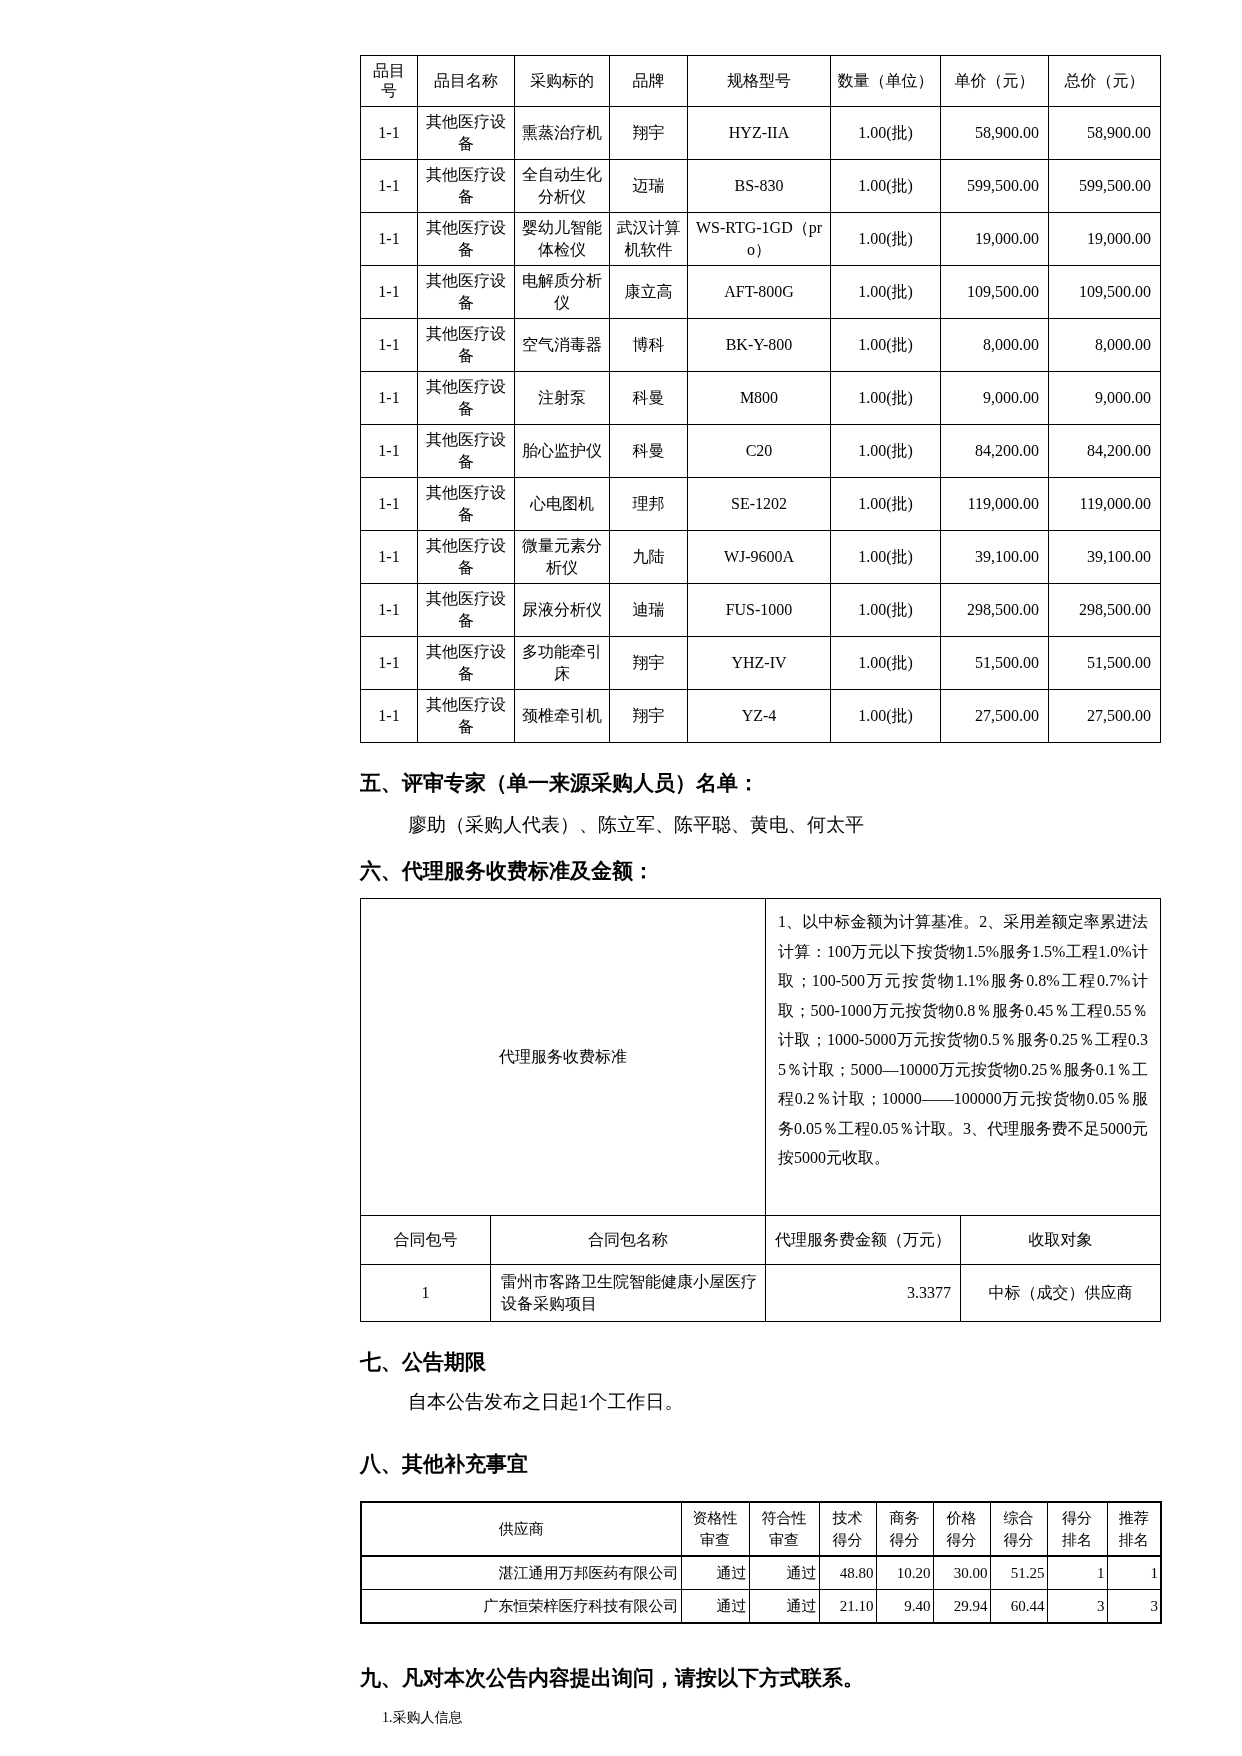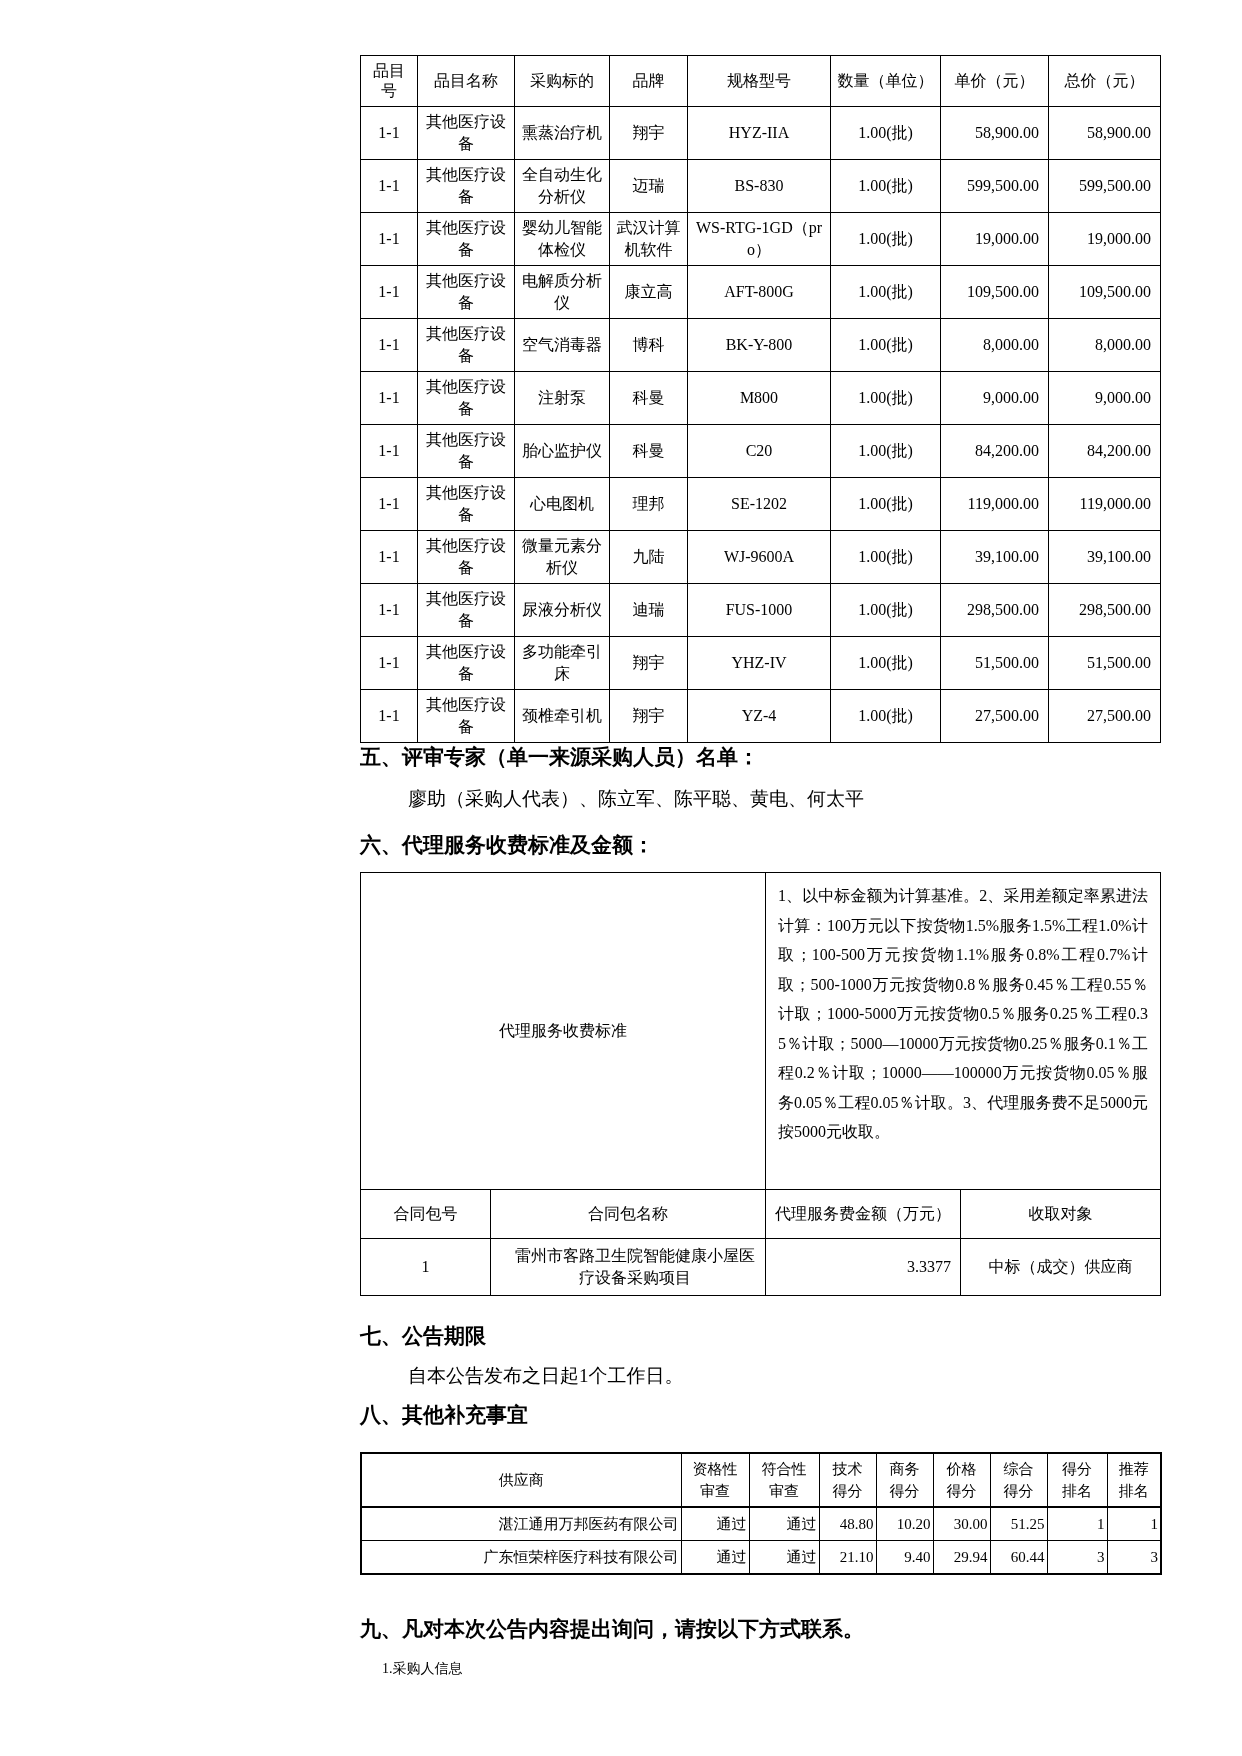--- a/index.html
+++ b/index.html
@@ -15,34 +15,34 @@
   .items-table td{height:50px;font-size:16px;text-align:center;padding:1px 2px;line-height:22px;word-break:break-all;}
   .items-table td:nth-child(7),.items-table td:nth-child(8){text-align:right;padding-right:9px;}
 
   
   .fee-table{margin-top:14px;}
   .fee-table td{font-size:16px;}
   .fee-label-cell{text-align:center;font-size:16px;}
   .fee-text-cell{font-size:18px;line-height:29.5px;padding:8px 12px;text-align:justify;word-break:break-all;vertical-align:top;}
   .fee-table .hdr td{height:46px;text-align:center;font-size:16px;}
   .fee-table .datarow td{height:52px;text-align:center;padding:2px 6px;line-height:22px;}
-  .fee-table .datarow td.name{text-align:center;padding-left:20px;word-break:break-all;}
+  .fee-table .datarow td.name{text-align:left;padding-left:10px;word-break:break-all;}
   .fee-table .datarow td.amount{text-align:right;padding-right:9px;}
 
   
   .score-table{margin-top:24px;border:2px solid #000;}
   .score-table th{height:50px;font-size:15px;text-align:center;line-height:22px;white-space:pre-line;padding:1px 2px;border-bottom:2px solid #000;}
   .score-table td{height:30px;font-size:15px;text-align:right;padding:1px 2px;}
 
   
   .sec-title{font-family:"Liberation Sans",sans-serif;font-weight:bold;font-size:21px;line-height:27px;margin:0;}
-  .t5{}
+  .t5{margin-top:26px;}
   .t6{margin-top:20px;}
   .t7{margin-top:26px;}
-  .t8{margin-top:13px;}
+  .t8{margin-top:36px;}
   .t9{margin-top:40px;}
   .body-line{font-size:19px;line-height:25px;margin:16px 0 0 0;padding-left:48px;}
   .body-line.after7{margin-top:14px;}
   .small-line{font-size:14px;line-height:18px;margin:18px 0 0 0;padding-left:22px;}
 </style>
 </head>
 <body>
 
 <div class="page">
   <div class="content">

